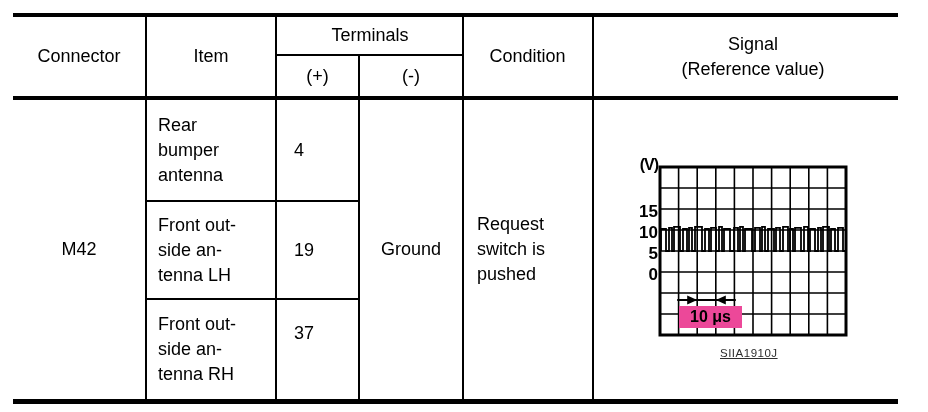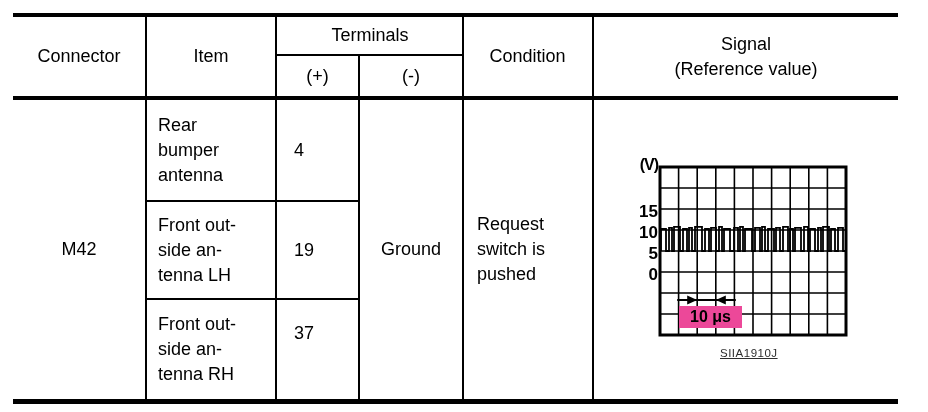--- a/index.html
+++ b/index.html
@@ -39,21 +39,21 @@
   <div class="line" style="left:358px;top:54px;width:2px;height:350px;"></div>
   <div class="line" style="left:462px;top:13px;width:2px;height:391px;"></div>
   <div class="line" style="left:592px;top:13px;width:2px;height:391px;"></div>
 
   <div class="cell center hdr" style="left:13px;top:17px;width:132px;height:79px;">Connector</div>
   <div class="cell center hdr" style="left:147px;top:17px;width:128px;height:79px;">Item</div>
   <div class="cell center hdr" style="left:277px;top:17px;width:186px;height:37px;">Terminals</div>
   <div class="cell center hdr" style="left:277px;top:56px;width:81px;height:40px;">(+)</div>
   <div class="cell center hdr" style="left:360px;top:56px;width:102px;height:40px;">(-)</div>
   <div class="cell center hdr" style="left:463px;top:17px;width:129px;height:79px;">Condition</div>
-  <div class="cell center hdr" style="left:594px;top:17px;width:304px;height:79px;">Signal
+  <div class="cell center hdr" style="left:594px;top:17px;width:304px;height:79px;padding-left:7px;">Signal
 (Reference value)</div>
 
   <div class="cell center" style="left:13px;top:100px;width:132px;height:299px;">M42</div>
 
   <div class="cell" style="left:158px;top:100px;width:117px;height:100px;">Rear
 bumper
 antenna</div>
   <div class="cell" style="left:158px;top:202px;width:117px;height:96px;">Front out-
 side an-
 tenna LH</div>

